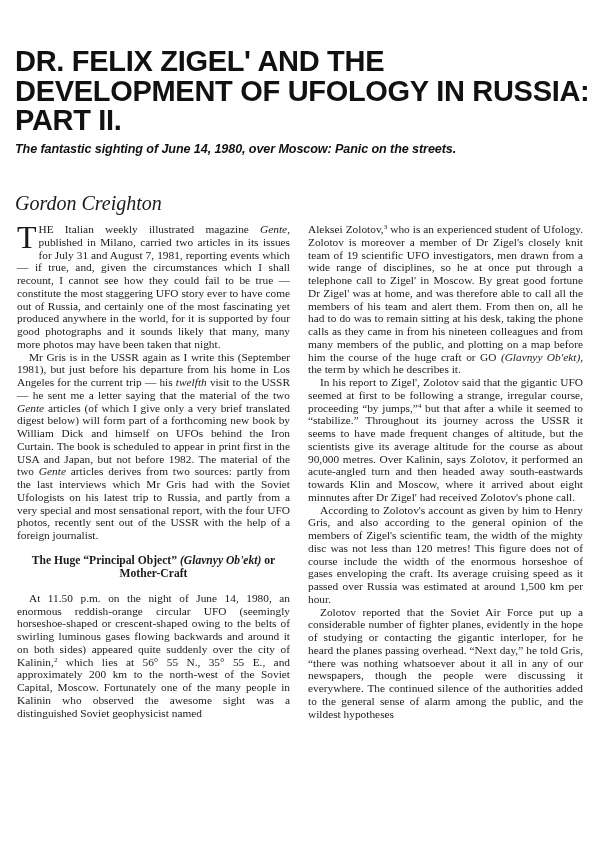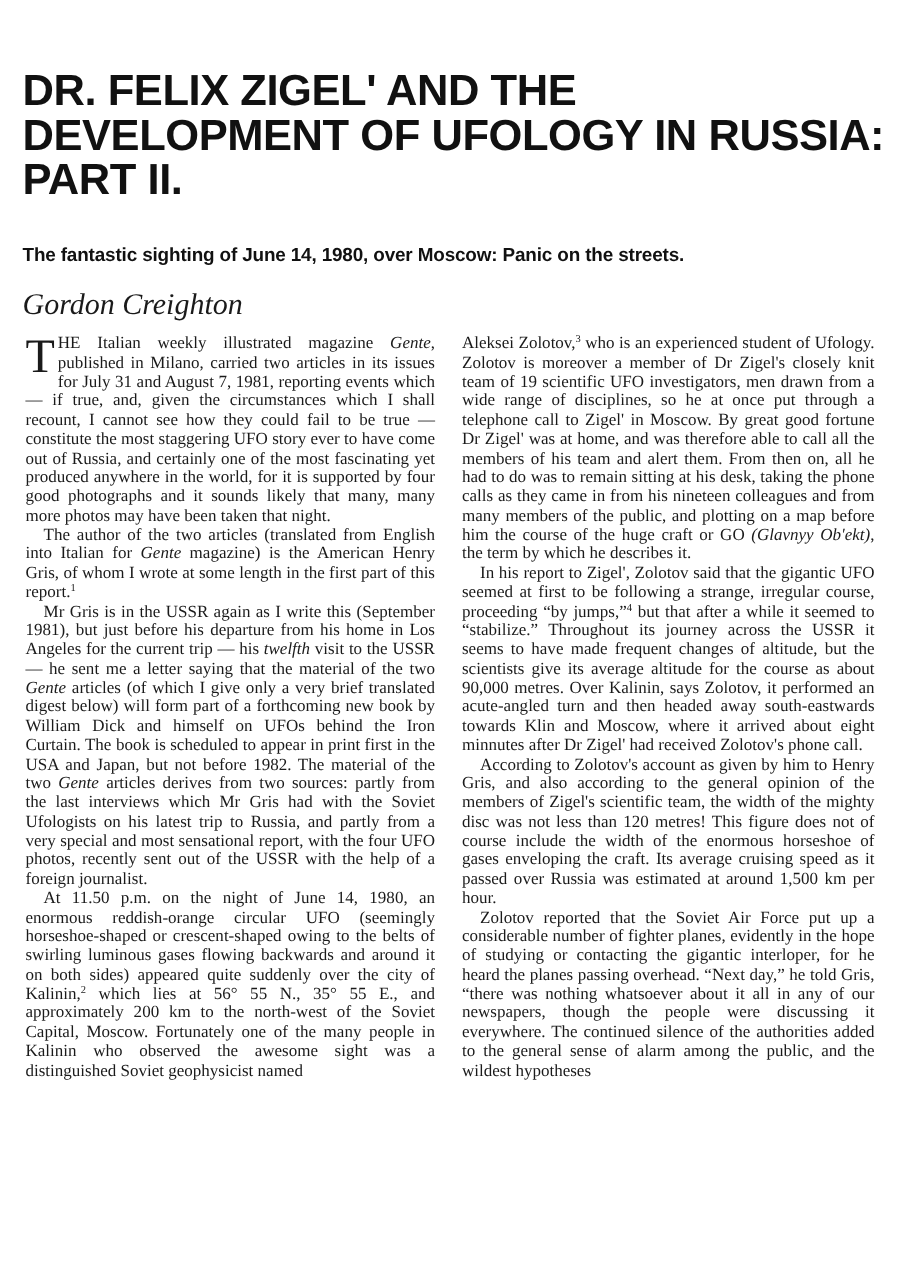--- a/index.html
+++ b/index.html
@@ -4,23 +4,23 @@
 <style>
   html, body { margin:0; padding:0; background:#fff; }
   body { width:600px; height:850px; position:relative; overflow:hidden; color:#1a1a1a; }
   .title {
     position:absolute; left:15px; top:47px; width:580px;
     font-family:"Liberation Sans", sans-serif; font-weight:bold;
     font-size:29px; line-height:29.5px; letter-spacing:-0.3px; margin:0;
     text-transform:uppercase; color:#111;
   }
   .subtitle {
-    position:absolute; left:15px; top:162px; width:580px;
+    position:absolute; left:15px; top:141px; width:580px;
     font-family:"Liberation Sans", sans-serif; font-weight:bold;
-    font-size:12.6px; line-height:16px; margin:0; color:#111; letter-spacing:-0.1px;
+    font-size:12.6px; line-height:16px; margin:0; color:#111; letter-spacing:-0.1px;font-style:italic;
   }
   .byline {
     position:absolute; left:15px; top:191px;
     font-family:"Liberation Serif", serif; font-style:italic;
     font-size:20px; line-height:24px; margin:0; color:#1a1a1a;
   }
   .col {
     position:absolute; top:223px; width:273px;
     font-family:"Liberation Serif", serif; font-size:11.35px; line-height:12.75px;
     text-align:justify; hyphens:manual; color:#1a1a1a;
@@ -42,22 +42,22 @@
 </style>
 </head>
 <body>
 
 <h1 class="title">Dr. Felix Zigel' and the Development of Ufology in Russia: Part II.</h1>
 <p class="subtitle">The fantastic sighting of June 14, 1980, over Moscow: Panic on the streets.</p>
 <p class="byline">Gordon Creighton</p>
 
 <div class="col left">
   <p class="first"><span class="dropcap">T</span><span>HE Italian weekly illustrated magazine </span><em>Gente</em><span>, published in Milano, carried two articles in its issues for July 31 and August 7, 1981, reporting events which — if true, and, given the circumstances which I shall recount, I cannot see how they could fail to be true — constitute the most staggering UFO story ever to have come out of Russia, and certainly one of the most fascinating yet produced anywhere in the world, for it is supported by four good photographs and it sounds likely that many, many more photos may have been taken that night.</span></p>
-  <p><span>The author of the two articles (translated from English into Italian for </span><em>Gente</em><span> magazine) is the American Henry Gris, of whom I wrote at some length in the first part of this report.</span><sup>1</sup></p>
   <p><span>Mr Gris is in the USSR again as I write this (September 1981), but just before his departure from his home in Los Angeles for the current trip — his </span><em>twelfth</em><span> visit to the USSR — he sent me a letter saying that the material of the two </span><em>Gente</em><span> articles (of which I give only a very brief translated digest below) will form part of a forthcoming new book by William Dick and himself on UFOs behind the Iron Curtain. The book is scheduled to appear in print first in the USA and Japan, but not before 1982. The material of the two </span><em>Gente</em><span> articles derives from two sources: partly from the last interviews which Mr Gris had with the Soviet Ufologists on his latest trip to Russia, and partly from a very special and most sensational report, with the four UFO photos, recently sent out of the USSR with the help of a foreign journalist.</span></p>
+  <h3><span>The Huge “Principal Object” </span><em>(Glavnyy Ob'ekt)</em><span> or Mother-Craft</span></h3>
   <p><span>At 11.50 p.m. on the night of June 14, 1980, an enormous reddish-orange circular UFO (seemingly horseshoe-shaped or crescent-shaped owing to the belts of swirling luminous gases flowing backwards and around it on both sides) appeared quite suddenly over the city of Kalinin,</span><sup>2</sup><span> which lies at 56° 55 N., 35° 55 E., and approximately 200 km to the north-west of the Soviet Capital, Moscow. Fortunately one of the many people in Kalinin who observed the awesome sight was a distinguished Soviet geophysicist named</span></p>
 </div>
 
 <div class="col right">
   <p class="first"><span>Aleksei Zolotov,</span><sup>3</sup><span> who is an experienced student of Ufology. Zolotov is moreover a member of Dr Zigel's closely knit team of 19 scientific UFO investigators, men drawn from a wide range of disciplines, so he at once put through a telephone call to Zigel' in Moscow. By great good fortune Dr Zigel' was at home, and was therefore able to call all the members of his team and alert them. From then on, all he had to do was to remain sitting at his desk, taking the phone calls as they came in from his nineteen colleagues and from many members of the public, and plotting on a map before him the course of the huge craft or GO </span><em>(Glavnyy Ob'ekt)</em><span>, the term by which he describes it.</span></p>
   <p><span>In his report to Zigel', Zolotov said that the gigantic UFO seemed at first to be following a strange, irregular course, proceeding “by jumps,”</span><sup>4</sup><span> but that after a while it seemed to “stabilize.” Throughout its journey across the USSR it seems to have made frequent changes of altitude, but the scientists give its average altitude for the course as about 90,000 metres. Over Kalinin, says Zolotov, it performed an acute-angled turn and then headed away south-eastwards towards Klin and Moscow, where it arrived about eight minnutes after Dr Zigel' had received Zolotov's phone call.</span></p>
   <p>According to Zolotov's account as given by him to Henry Gris, and also according to the general opinion of the members of Zigel's scientific team, the width of the mighty disc was not less than 120 metres! This figure does not of course include the width of the enormous horseshoe of gases enveloping the craft. Its average cruising speed as it passed over Russia was estimated at around 1,500 km per hour.</p>
   <p>Zolotov reported that the Soviet Air Force put up a considerable number of fighter planes, evidently in the hope of studying or contacting the gigantic interloper, for he heard the planes passing overhead. “Next day,” he told Gris, “there was nothing whatsoever about it all in any of our newspapers, though the people were discussing it everywhere. The continued silence of the authorities added to the general sense of alarm among the public, and the wildest hypotheses</p>
 </div>
 

